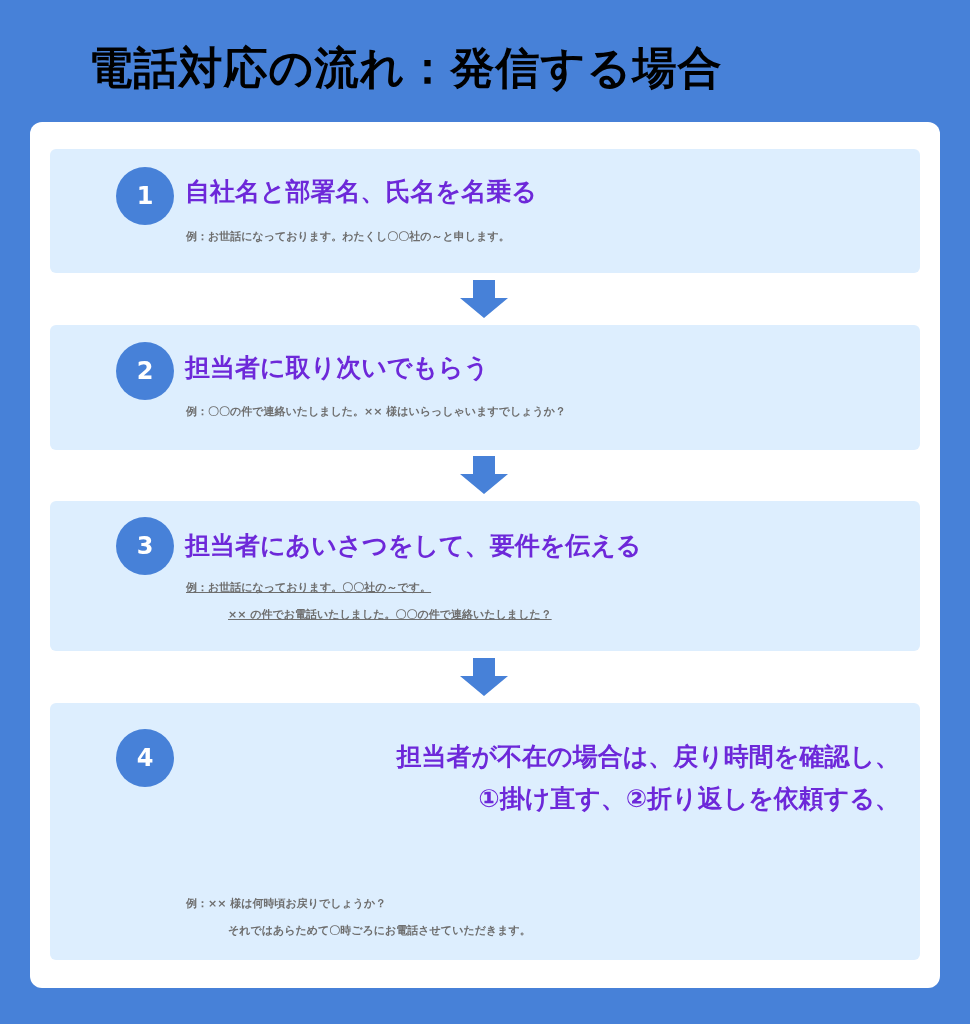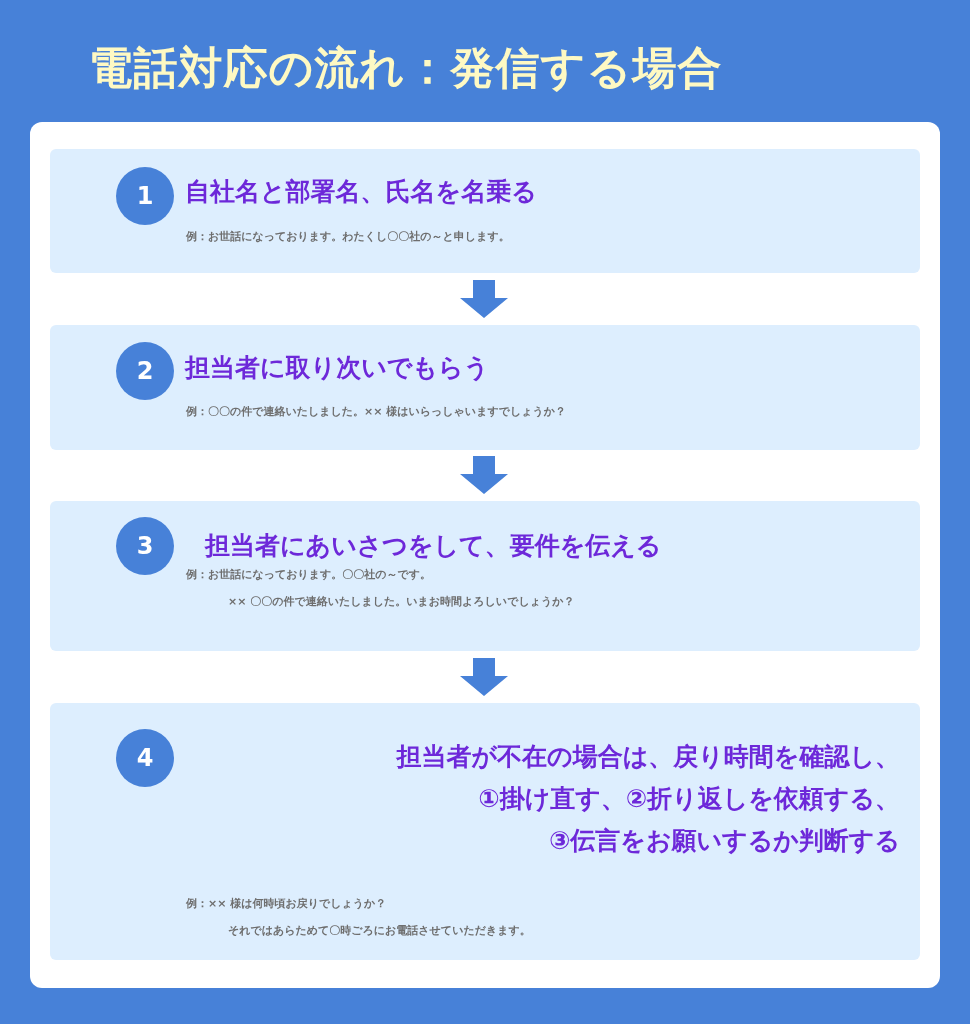--- a/index.html
+++ b/index.html
@@ -4,21 +4,21 @@
 <style>
   html, body { margin: 0; padding: 0; }
   body {
     width: 970px; height: 1024px; overflow: hidden;
     background: #4781d8;
     font-family: "DejaVu Sans", "Liberation Sans", sans-serif;
     position: relative;
   }
   .title {
     position: absolute; left: 0; top: 38px; width: 811px;
-    text-align: center; color: #fef9c3;
+    text-align: center; color: #000000;
     font-size: 44px; font-weight: bold; letter-spacing: 1px;
     line-height: 60px;
   }
   .panel {
     position: absolute; left: 30px; top: 122px; width: 910px; height: 866px;
     background: #ffffff; border-radius: 12px;
   }
   .step {
     position: absolute; left: 20px; width: 870px;
     background: #ddeefe; border-radius: 6px;
@@ -73,39 +73,38 @@
       <span>例：〇〇の件で連絡いたしました。×× 様はいらっしゃいますでしょうか？</span>
     </div>
   </div>
 
   <svg class="arrow" style="top:334px;" viewBox="0 0 56 40">
     <polygon points="17,0 39,0 39,18 52,18 28,38 4,18 17,18" fill="#4781d8"></polygon>
   </svg>
 
   <div class="step" style="top:379px;height:150px;">
     <div class="num" style="top:16px;">3</div>
-    <div class="heading" style="top:23px;margin-left:20px;">
+    <div class="heading" style="top:23px;">
       <span>担当者にあいさつをして、要件を伝える</span>
     </div>
-    <div class="example" style="top:60px;">
+    <div class="example" style="top:73px;text-decoration:underline;">
       <span>例：お世話になっております。〇〇社の～です。</span>
-      <span class="indent">×× 〇〇の件で連絡いたしました。いまお時間よろしいでしょうか？</span>
+      <span class="indent">×× の件でお電話いたしました。〇〇の件で連絡いたしました？</span>
     </div>
   </div>
 
   <svg class="arrow" style="top:536px;" viewBox="0 0 56 40">
     <polygon points="17,0 39,0 39,18 52,18 28,38 4,18 17,18" fill="#4781d8"></polygon>
   </svg>
 
   <div class="step" style="top:581px;height:257px;">
     <div class="num" style="top:26px;">4</div>
     <div class="heading" style="top:33px;line-height:42px;text-align:right;">
       <div>担当者が不在の場合は、戻り時間を確認し、</div>
       <div>①掛け直す、②折り返しを依頼する、</div>
-      <div>③伝言をお願いするか判断する</div>
     </div>
     <div class="example" style="top:187px;">
       <span>例：×× 様は何時頃お戻りでしょうか？</span>
       <span class="indent">それではあらためて〇時ごろにお電話させていただきます。</span>
     </div>
   </div>
 
 </div>
 
 </body></html>

